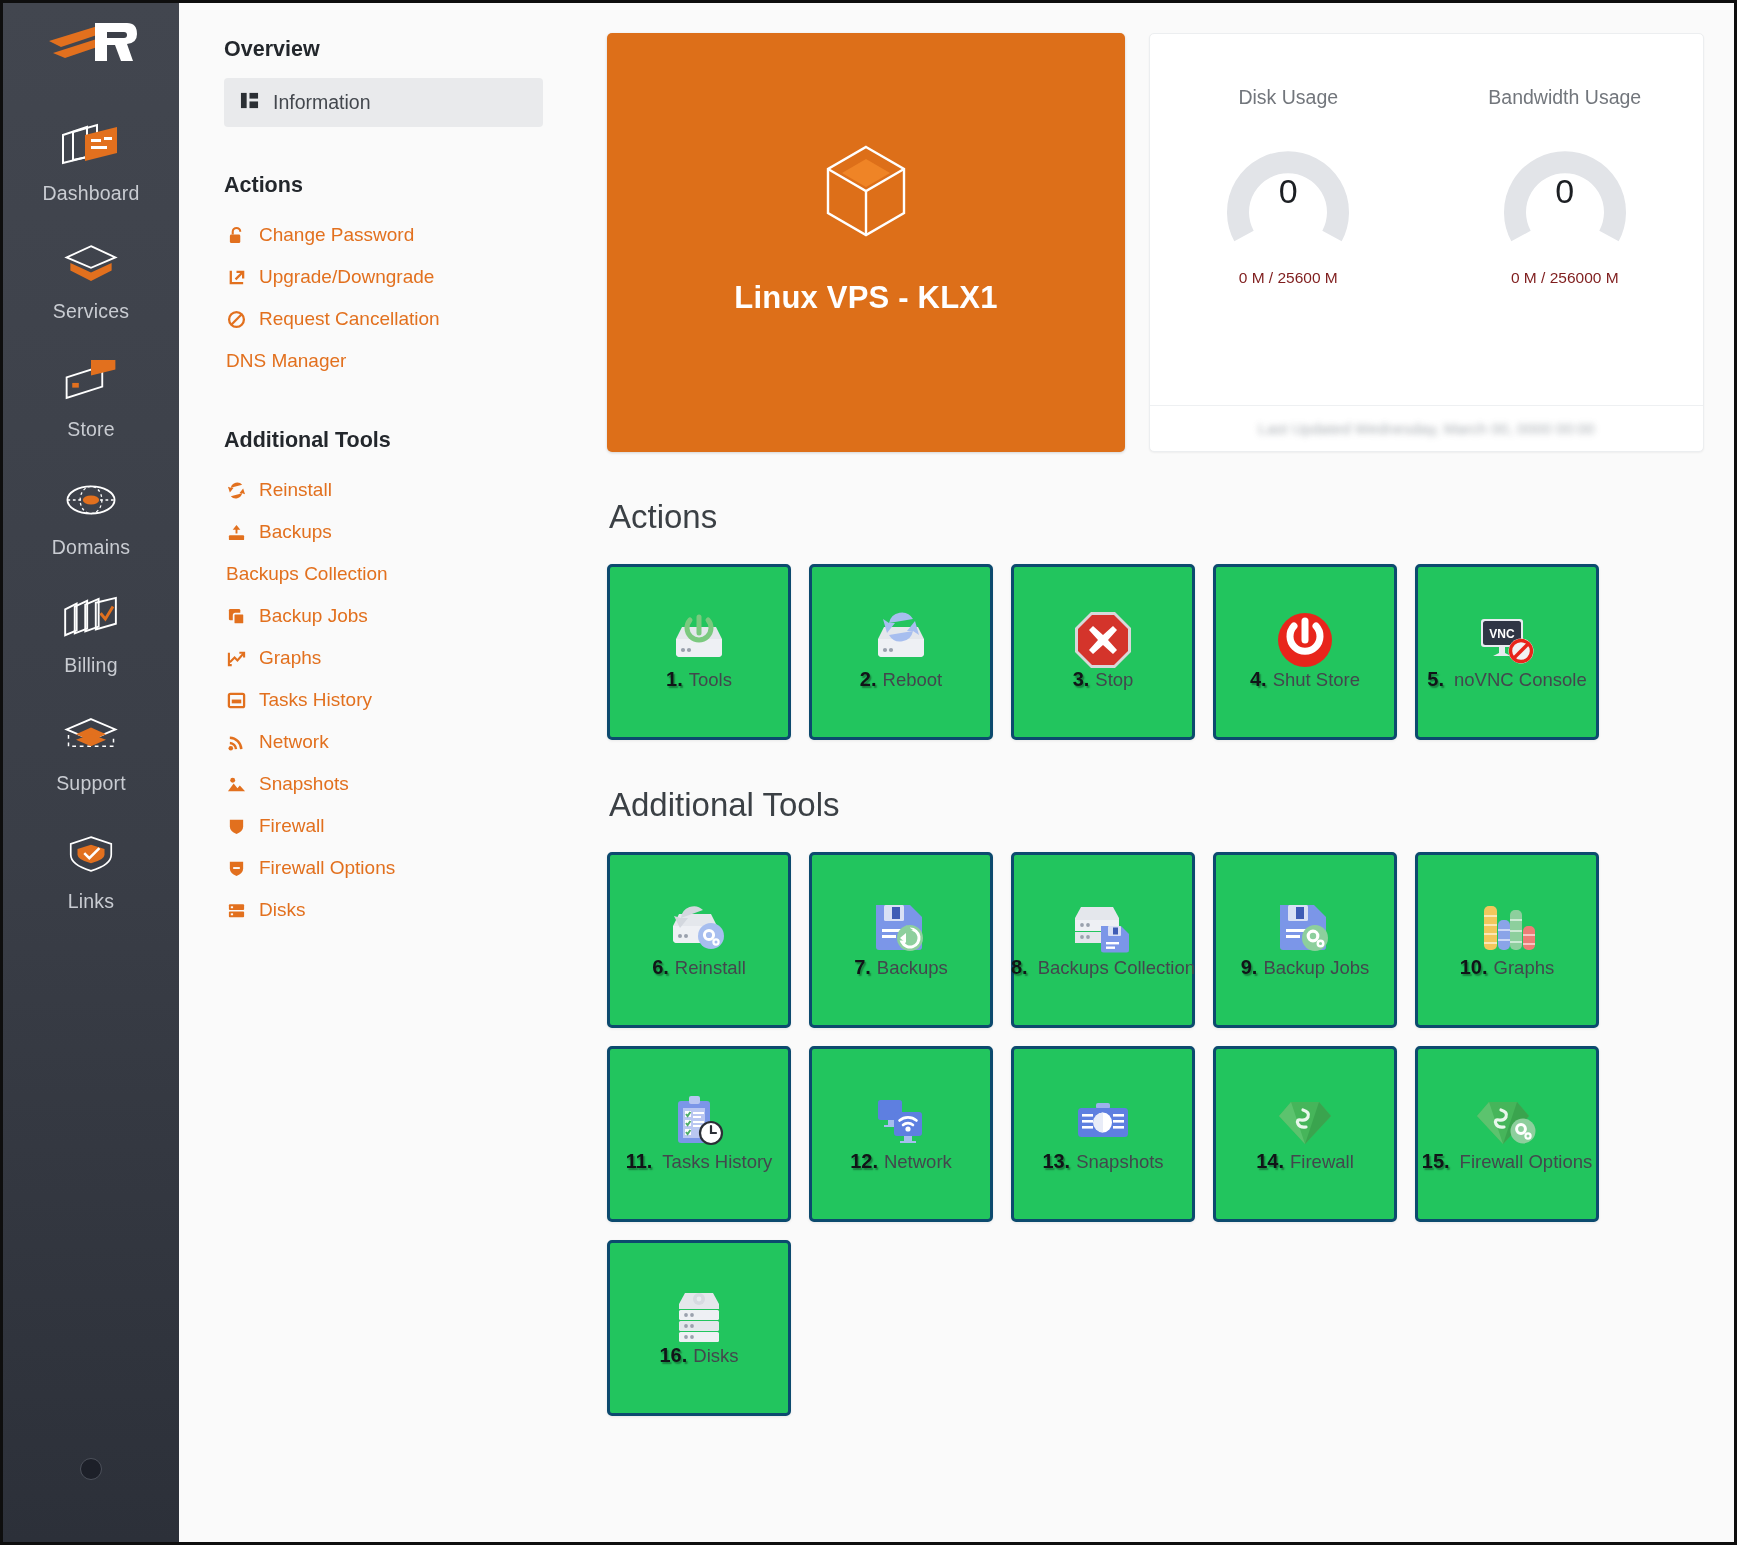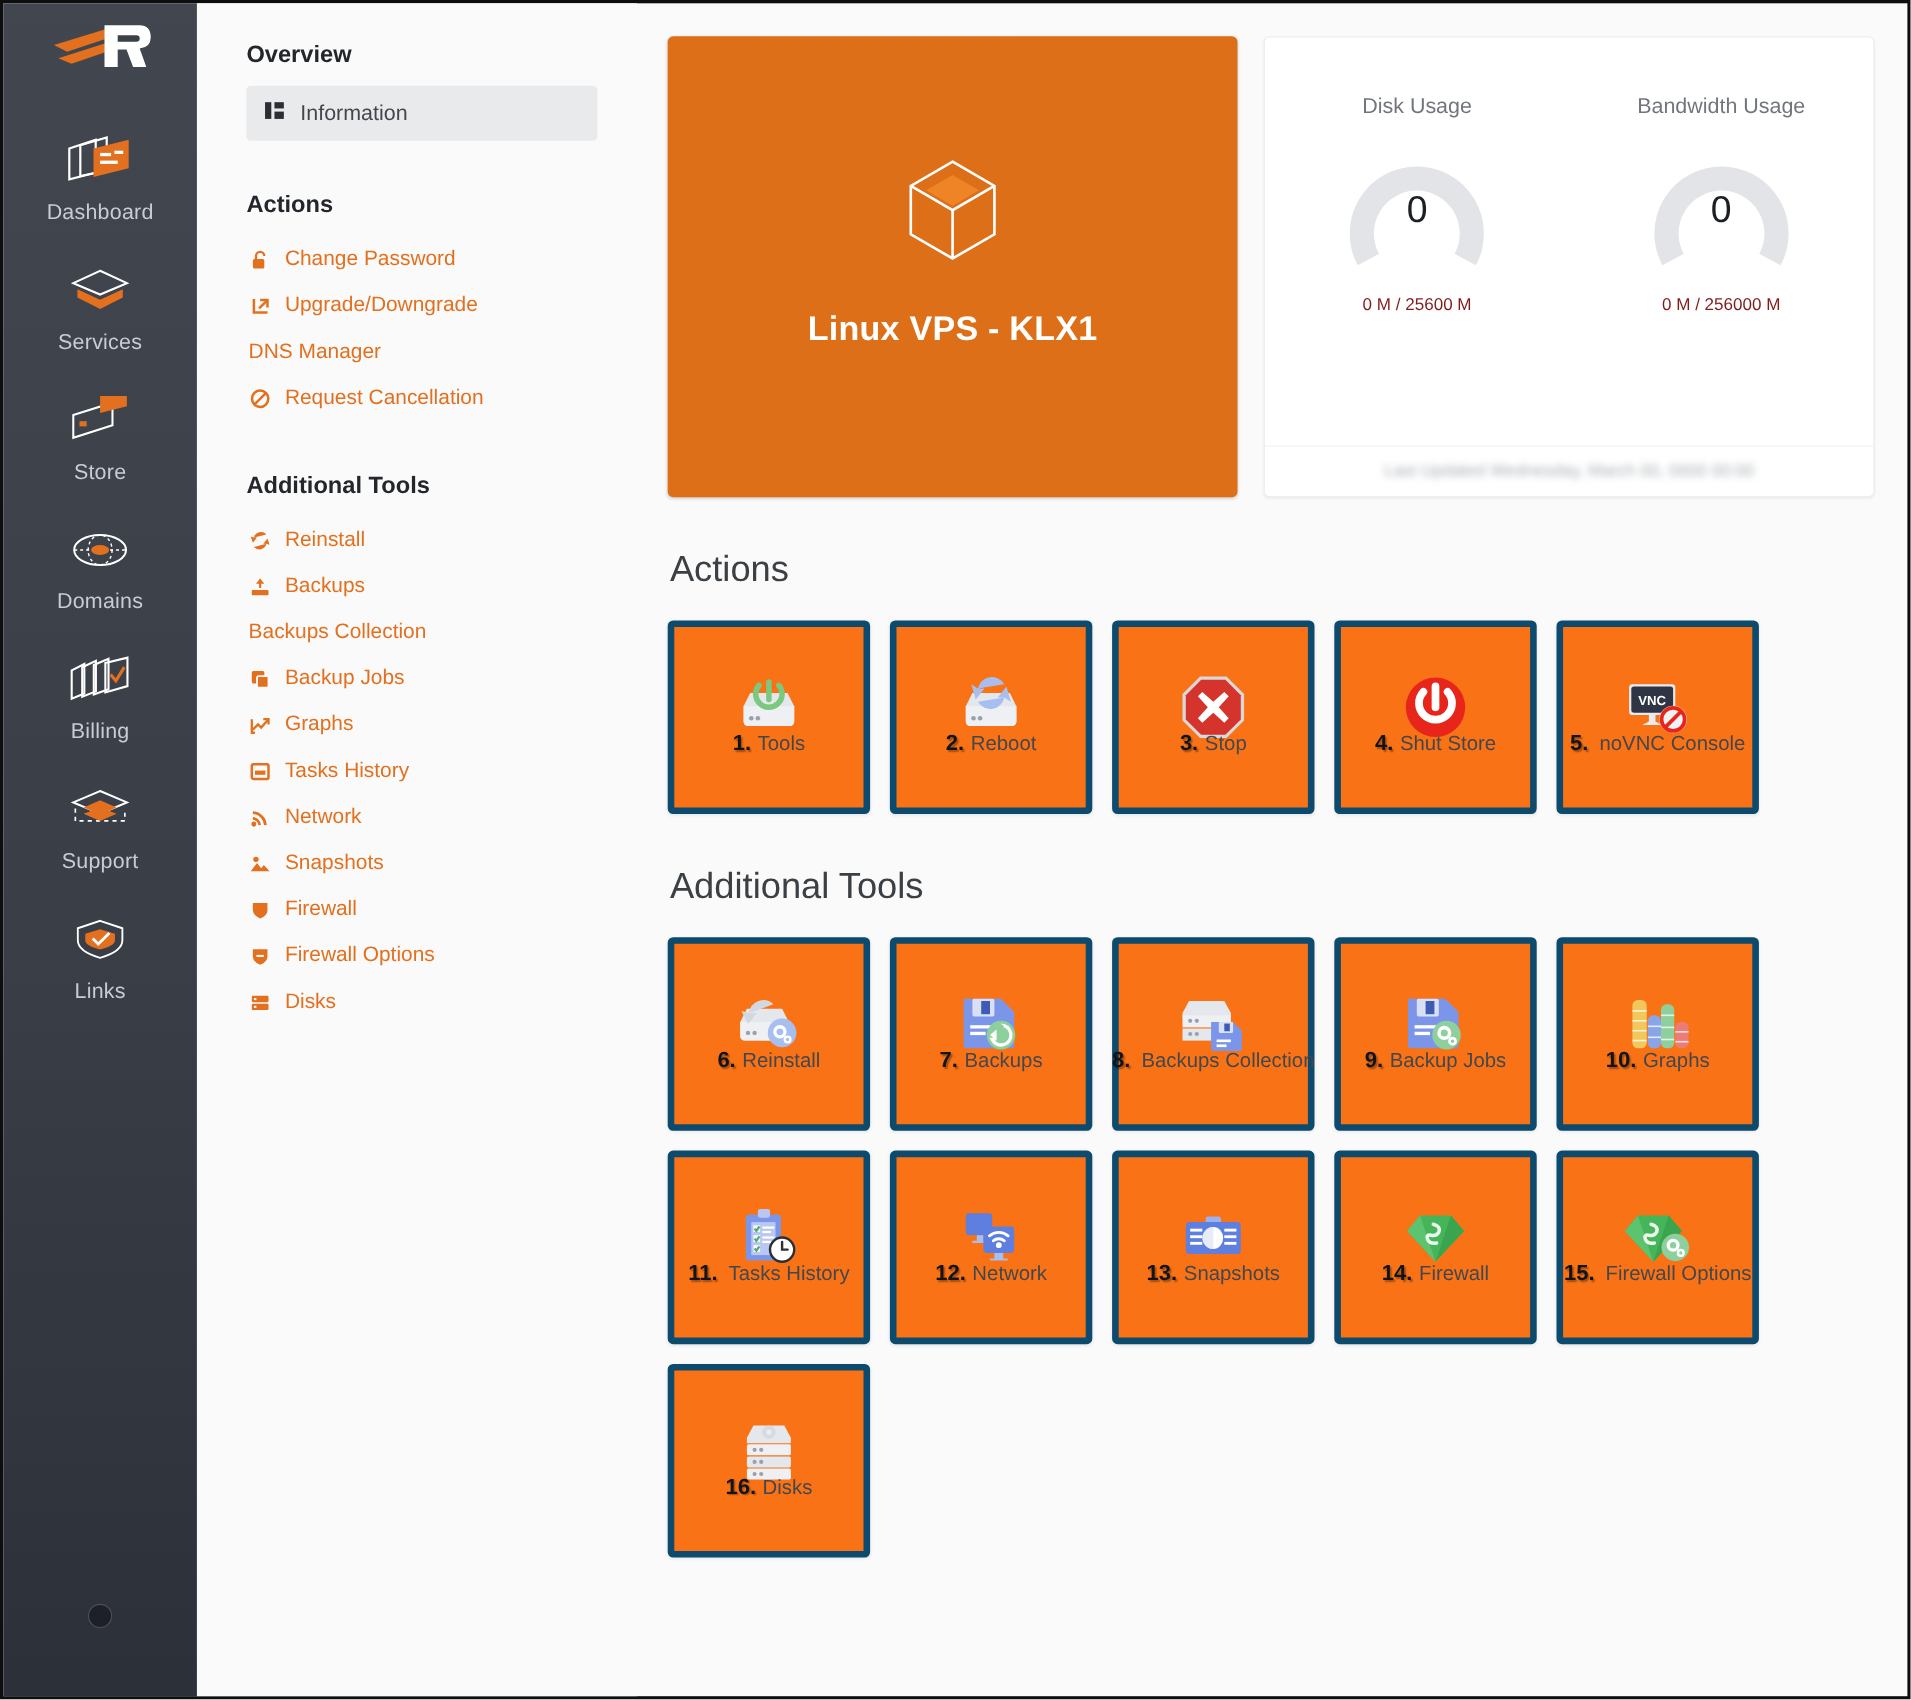--- a/index.html
+++ b/index.html
@@ -177,22 +177,22 @@
     font-weight: normal;
     margin: 46px 0 28px 2px;
   }
   .grid {
     display: flex;
     flex-wrap: wrap;
     gap: 18px;
   }
   .tile {
     width: 184px; height: 176px;
-    background: #f97316;
-    border: 6px solid #0c4a6e;
+    background: #22c55e;
+    border: 3px solid #0c4a6e;
     border-radius: 5px;
     box-shadow: 0 1px 3px rgba(0,0,0,.07);
     display: flex; flex-direction: column;
     align-items: center;
     cursor: pointer;
     position: relative;
   }
   .tile .t-icon {
     height: 86px;
     margin-top: 30px;
@@ -352,32 +352,32 @@
       <span class="ico">
         <svg width="19" height="19" viewBox="0 0 20 20">
           <path d="M4 3 V16 H17" fill="none" stroke="#e2701e" stroke-width="2.4"></path>
           <path d="M10 4 H17 V11" fill="none" stroke="#e2701e" stroke-width="2.4"></path>
           <path d="M17 4 L9 12" stroke="#e2701e" stroke-width="2.4"></path>
         </svg>
       </span>
       <span>Upgrade/Downgrade</span>
     </a>
 
+    <a class="nav-link">
+      <span class="ico">
+        <svg width="19" height="19" viewBox="0 0 20 20">
+          <circle cx="10" cy="10" r="7.8" fill="none" stroke="#e2701e" stroke-width="2.4"></circle>
+          <line x1="4.8" y1="15.2" x2="15.2" y2="4.8" stroke="#e2701e" stroke-width="2.4"></line>
+        </svg>
+      </span>
+      <span>Request Cancellation</span>
+    </a>
+
     <a class="nav-link noicon">
       <span>DNS Manager</span>
-    </a>
-
-    <a class="nav-link">
-      <span class="ico">
-        <svg width="19" height="19" viewBox="0 0 20 20">
-          <circle cx="10" cy="10" r="7.8" fill="none" stroke="#e2701e" stroke-width="2.4"></circle>
-          <line x1="4.8" y1="15.2" x2="15.2" y2="4.8" stroke="#e2701e" stroke-width="2.4"></line>
-        </svg>
-      </span>
-      <span>Request Cancellation</span>
     </a>
 
     <h3 class="spaced">Additional Tools</h3>
 
     <a class="nav-link">
       <span class="ico">
         <svg width="19" height="19" viewBox="0 0 20 20">
           <path d="M16 4 A7 7 0 0 0 4 7 L7 7 L3 12 L1 6 L4 7" fill="#e2701e"></path>
           <path d="M4 16 A7 7 0 0 0 16 13 L13 13 L17 8 L19 14 L16 13" fill="#e2701e"></path>
         </svg>

